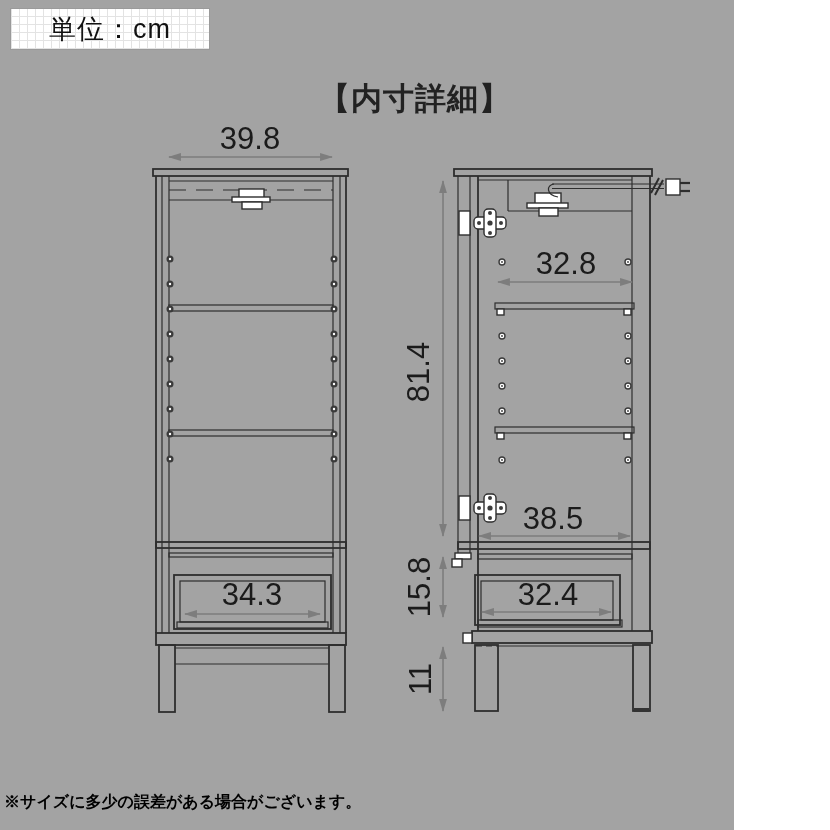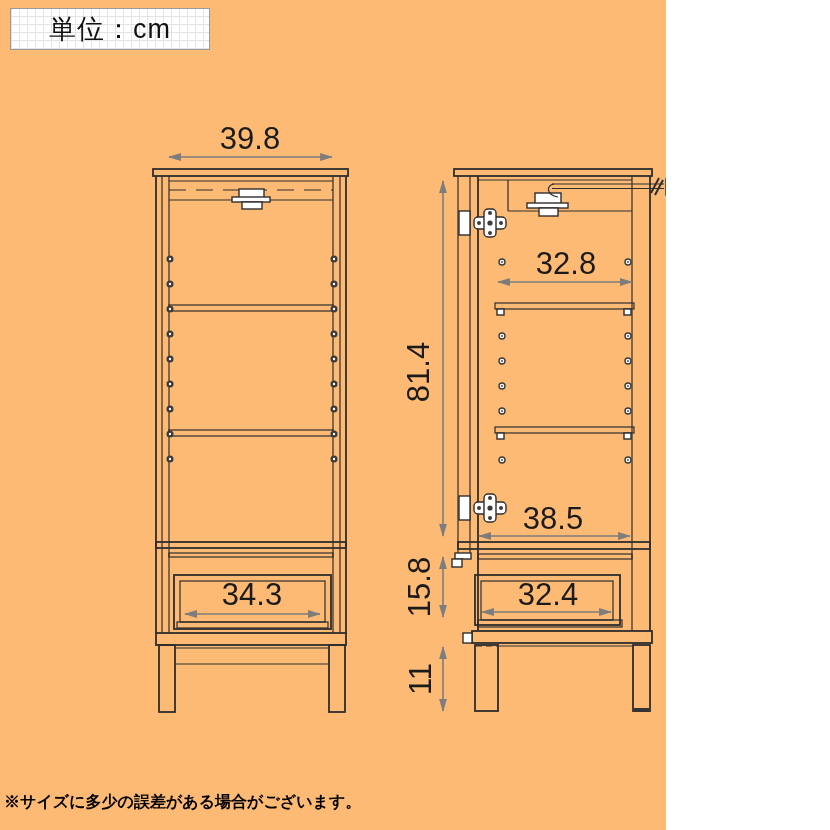--- a/index.html
+++ b/index.html
@@ -1,16 +1,16 @@
 <!DOCTYPE html>
 <html><head>
 <meta charset="utf-8">
 <style>
   html,body{margin:0;padding:0;background:#fff;}
-  .page{position:relative;width:666px;height:830px;background:#fdba74;overflow:hidden;
+  .page{position:relative;width:734px;height:830px;background:#a3a3a3;overflow:hidden;
         font-family:"Liberation Sans", sans-serif;}
   .unit-box{position:absolute;left:10px;top:8px;width:200px;height:42px;
     border:1px solid #9a9a9a;box-sizing:border-box;
     background-color:#ffffff;
     background-image:
       repeating-linear-gradient(0deg,#e3e3e3 0 1px,transparent 1px 8px),
       repeating-linear-gradient(90deg,#e3e3e3 0 1px,transparent 1px 8px);
     display:flex;align-items:center;justify-content:center;
     font-size:27px;color:#111;letter-spacing:1px;}
   .title{position:absolute;left:0;top:78px;width:830px;text-align:center;
@@ -27,20 +27,21 @@
 </style>
 </head>
 <body>
 
 <div class="page">
 
   <div class="unit-box">
     <span>単位：cm</span>
   </div>
 
+  <div class="title">【内寸詳細】</div>
 
   <svg width="830" height="830" viewBox="0 0 830 830">
     <defs>
       <marker id="ah" viewBox="0 0 12 10" refX="11" refY="5" markerWidth="13" markerHeight="11" orient="auto-start-reverse" markerUnits="userSpaceOnUse">
         <path d="M0,1.4 L12,5 L0,8.6 Z" fill="#7d7d7d"></path>
       </marker>
     </defs>
 
     <g>
 

